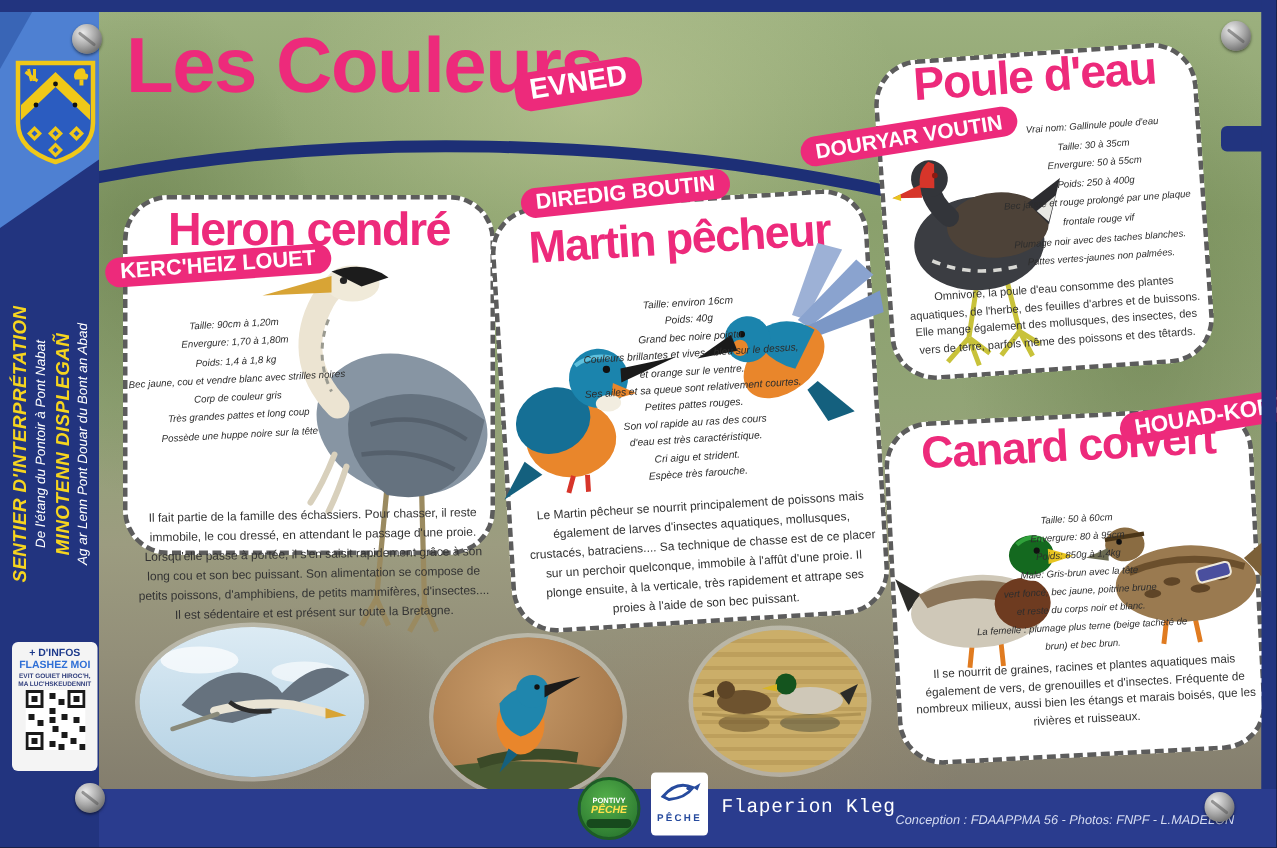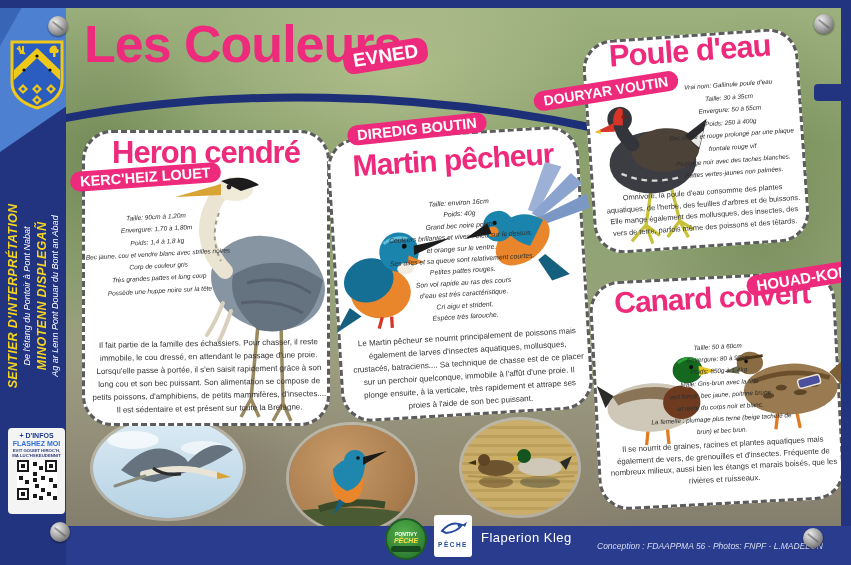--- a/index.html
+++ b/index.html
@@ -51,21 +51,21 @@
   .badge-poule{left:533px;top:81px;font-size:14px;transform:rotate(-9deg);}
   .badge-canard{left:746px;top:267px;font-size:15px;transform:rotate(-9deg);}
   
   .waves{position:absolute;left:66px;top:8px;pointer-events:none;}
   
   .card{position:absolute;background:#ffffff;border:3px dashed #5c5c5c;border-radius:30px;box-sizing:border-box;}
   .card-title{position:absolute;left:0;width:100%;text-align:center;color:#ed2a7b;font-weight:bold;letter-spacing:-1px;}
   .stats{position:absolute;font-style:italic;color:#2d2d2d;text-align:center;}
   .stats div{white-space:nowrap;}
   .descr{position:absolute;color:#333;text-align:center;}
-  .card-heron{left:82px;top:130px;width:248px;height:296px;}
+  .card-heron{left:82px;top:130px;width:248px;height:240px;}
   .card-martin{left:334px;top:132px;width:252px;height:284px;transform:rotate(-3.5deg);}
   .card-poule{left:588px;top:34px;width:216px;height:214px;transform:rotate(-4deg);}
   .card-canard{left:594px;top:276px;width:246px;height:229px;transform:rotate(-3deg);}
   .t-heron{top:2px;font-size:31px;}
   .t-martin{top:8px;font-size:30px;}
   .t-poule{top:-4px;font-size:31px;}
   .t-canard{top:2px;font-size:30px;}
   .s-heron{left:-2px;top:78px;width:150px;font-size:6.5px;line-height:12.3px;transform:rotate(-3deg);}
   .s-martin{left:36px;top:62px;width:180px;font-size:6.8px;line-height:11.4px;}
   .s-poule{left:70px;top:44px;width:142px;font-size:6.4px;line-height:12.6px;}
@@ -86,21 +86,21 @@
   .bottom-bar{position:absolute;left:66px;top:526px;width:785px;height:39px;background:#2a3c8e;}
   .logo-pontivy{position:absolute;left:385px;top:518px;width:42px;height:42px;border-radius:50%;
     background:radial-gradient(circle at 45% 35%, #55b04a, #2e7d32 75%);border:2px solid #1d5c26;
     box-sizing:border-box;text-align:center;}
   .lp-1{font-size:5px;color:#fff;font-weight:bold;margin-top:11px;line-height:6px;}
   .lp-2{font-size:7px;color:#ffe14d;font-weight:bold;font-style:italic;line-height:8px;}
   .lp-band{margin:1px auto 0;width:30px;height:6px;background:#174a1d;border-radius:3px;}
   .logo-fed{position:absolute;left:434px;top:515px;width:38px;height:42px;background:#fff;border-radius:3px;
     text-align:center;box-sizing:border-box;padding-top:3px;}
   .lf-label{font-size:6.5px;font-weight:bold;color:#274b9e;letter-spacing:1.5px;margin-top:1px;}
-  .brand{position:absolute;left:481px;top:530px;color:#fff;font-family:Liberation Sans, sans-serif;
+  .brand{position:absolute;left:481px;top:530px;color:#fff;font-family:Liberation Mono, monospace;
     font-size:13px;letter-spacing:.5px;}
   .credit{position:absolute;left:597px;top:541px;color:#d5dcf2;font-size:8.5px;font-style:italic;}
 </style>
 </head>
 <body>
 
 <div class="panel">
 
   <div class="photo-bg"></div>
 

